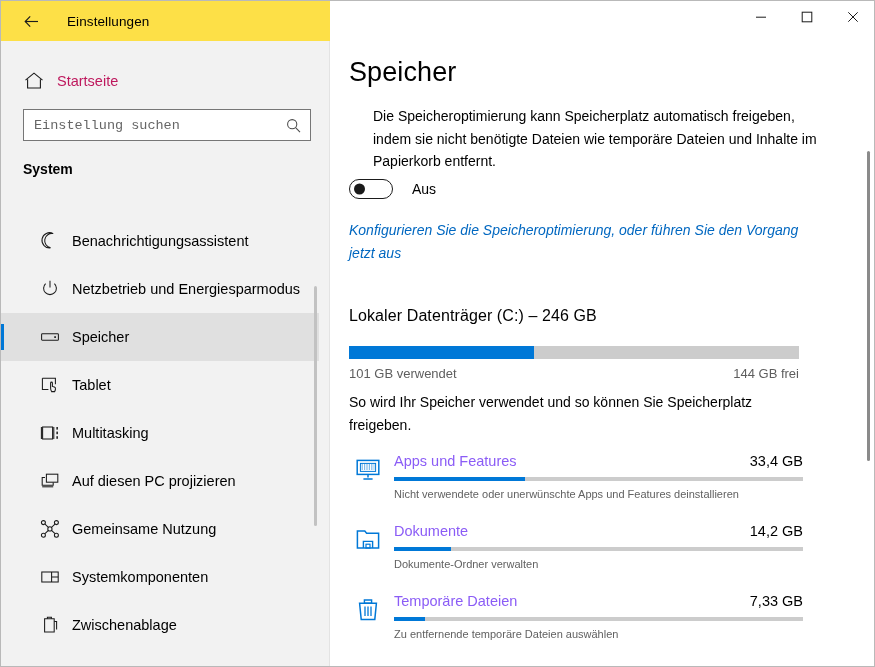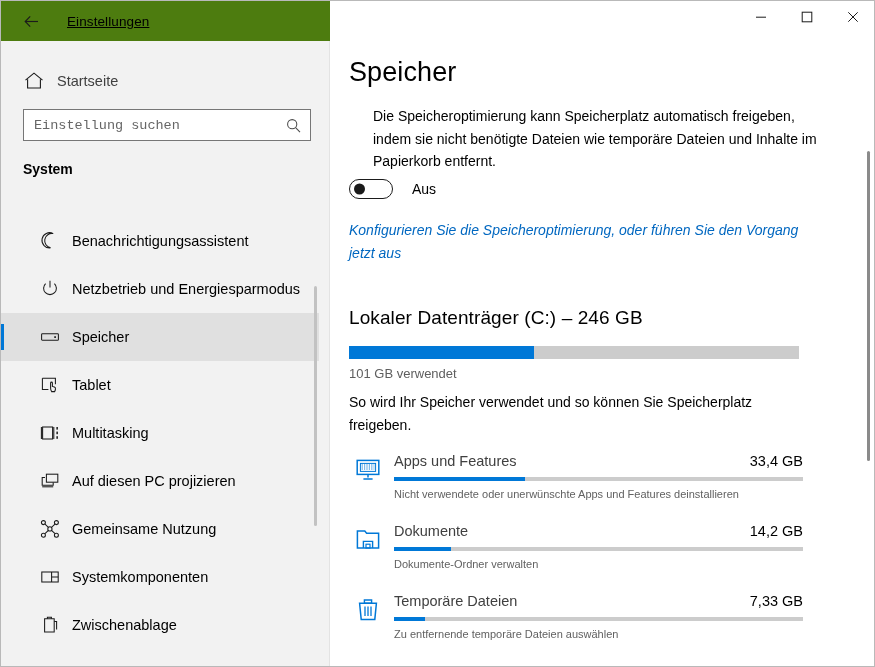--- a/index.html
+++ b/index.html
@@ -27,24 +27,23 @@
     top: 0; left: 0;
     width: 875px;
     height: 40px;
     display: flex;
     align-items: center;
     z-index: 30;
   }
   .titlebar-left {
     width: 329px;
     height: 40px;
-    background: #4d7c0f;
-    display: flex;
-    align-items: center;
-    text-decoration: underline;
+    background: #fde047;
+    display: flex;
+    align-items: center;
   }
   .titlebar-right {
     flex: 1;
     height: 40px;
     background: #ffffff;
     display: flex;
     align-items: flex-start;
     justify-content: flex-end;
   }
   .back-button {
@@ -93,21 +92,21 @@
     cursor: pointer;
   }
   .home-icon {
     width: 38px;
     display: flex;
     align-items: center;
     justify-content: center;
   }
   .home-label {
     font-size: 14.5px;
-    color: #404040;
+    color: #be185d;
     margin-left: 4px;
   }
   .search-wrap {
     position: absolute;
     top: 108px;
     left: 22px;
     width: 288px;
     height: 32px;
     border: 1px solid #767676;
     background: #ffffff;
@@ -273,21 +272,21 @@
     left: 18px;
     width: 460px;
     height: 1px;
     background: #ffffff;
   }
 
   .drive-title {
     position: absolute;
     top: 306px;
     left: 18px;
-    font-size: 19px;
+    font-size: 16px;
     color: #000;
     letter-spacing: 0.1px;
   }
   .drive-bar {
     position: absolute;
     top: 345px;
     left: 18px;
     width: 450px;
     height: 13px;
     background: #cccccc;
@@ -341,21 +340,21 @@
     height: 30px;
     display: flex;
     align-items: center;
     justify-content: center;
   }
   .cat-name {
     position: absolute;
     left: 45px;
     top: 8px;
     font-size: 14.5px;
-    color: #404040;
+    color: #8b5cf6;
     text-align: right;
   }
   .cat-size {
     position: absolute;
     right: 8px;
     top: 8px;
     font-size: 14.5px;
     color: #000;
   }
   .cat-bar {
@@ -567,20 +566,21 @@
     <div class="link-block">Konfigurieren Sie die Speicheroptimierung, oder führen Sie den Vorgang jetzt aus</div>
 
     <div class="divider"></div>
 
     <div class="drive-title">Lokaler Datenträger (C:) – 246 GB</div>
 
     <div class="drive-bar">
       <div class="fill" style="width: 41%;"></div>
     </div>
     <div class="drive-used">101 GB verwendet</div>
+    <div class="drive-free">144 GB frei</div>
 
     <div class="usage-desc">So wird Ihr Speicher verwendet und so können Sie Speicherplatz freigeben.</div>
 
     <div class="cat-list">
 
       <div class="cat-item">
         <div class="cat-icon">
           <svg width="26" height="26" viewBox="0 0 26 26">
             <rect x="2.2" y="3.4" width="21.6" height="14" fill="none" stroke="#0078d7" stroke-width="1.5"></rect>
             <rect x="5.4" y="6.4" width="15.2" height="8" fill="none" stroke="#0078d7" stroke-width="1"></rect>

